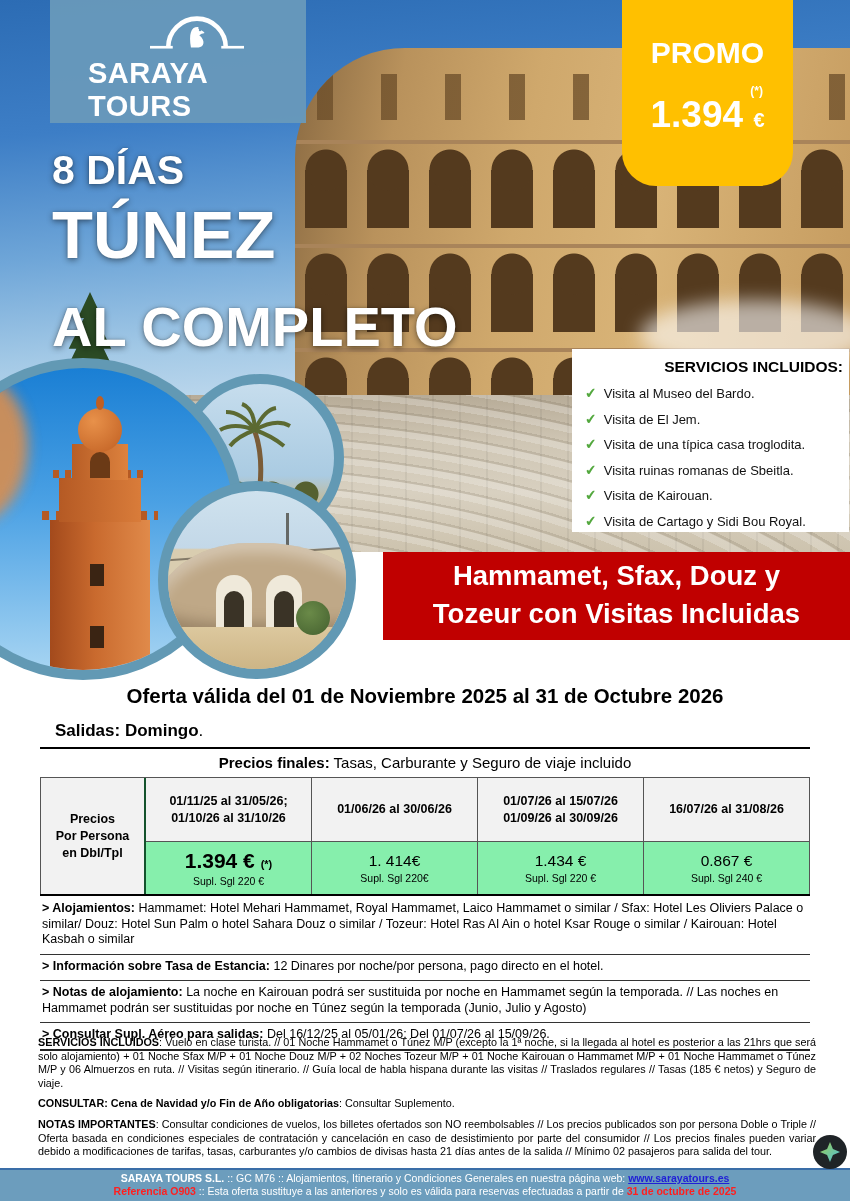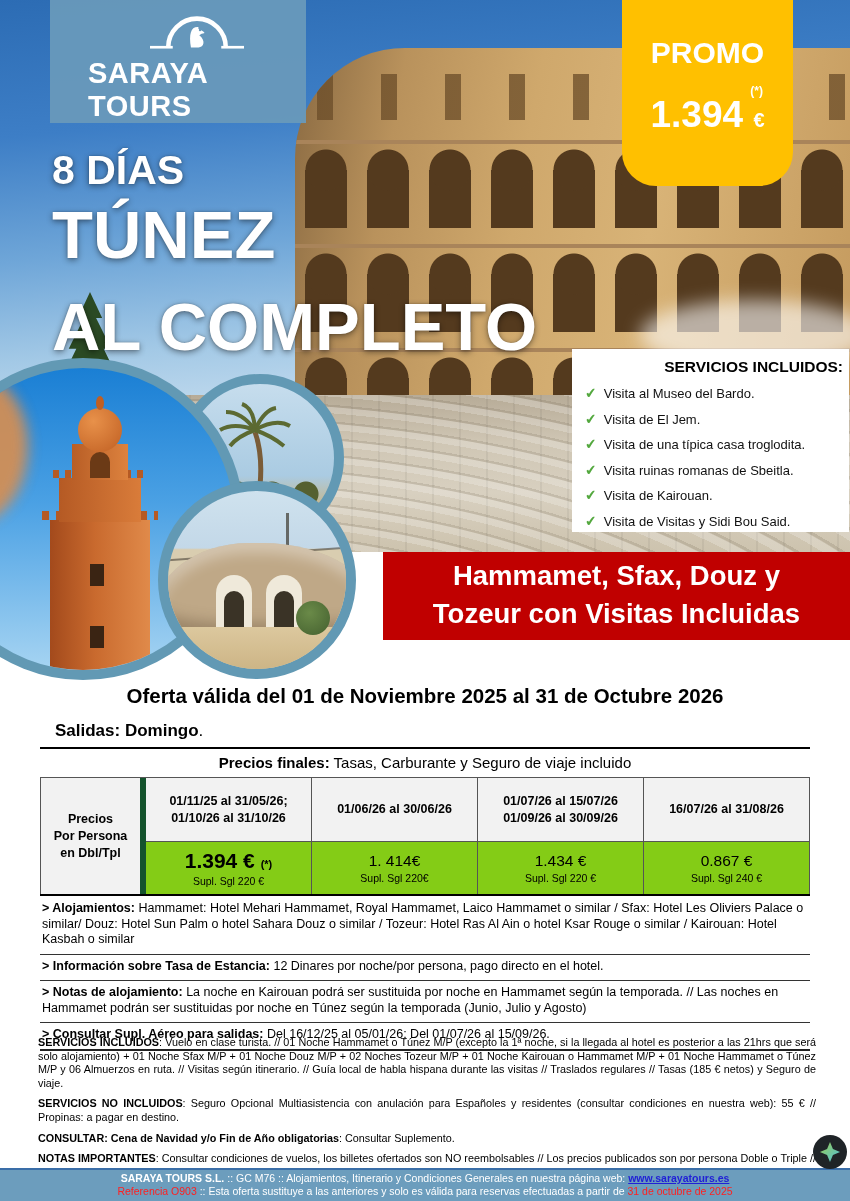--- a/index.html
+++ b/index.html
@@ -51,21 +51,21 @@
   .promo-label { font-size:30px; font-weight:bold; margin-top:36px; }
   .promo-ast { font-size:12px; font-weight:bold; text-align:right; margin:14px 30px 0 0; }
   .promo-price { font-size:37px; font-weight:bold; line-height:34px; }
   .promo-cur { font-size:20px; font-weight:bold; }
 
   
   .hero-title { position:absolute; left:52px; top:146px; z-index:4; color:#fff;
           text-shadow:0 2px 6px rgba(0,0,0,.45), 0 0 2px rgba(0,0,0,.25); }
   .ht1 { font-size:41px; font-weight:bold; line-height:48px; }
   .ht2 { font-size:67px; font-weight:bold; line-height:70px; margin-top:6px; }
-  .ht3 { font-size:67px; font-weight:bold; line-height:70px; margin-top:22px; }
+  .ht3 { font-size:56px; font-weight:bold; line-height:70px; margin-top:22px; }
 
   
   .servicios { position:absolute; left:572px; top:349px; width:277px; height:183px; background:#fff;
           padding:9px 6px 0 13px; z-index:6; }
   .serv-title { font-size:15.5px; font-weight:bold; color:#000; margin-bottom:5px;text-align:right; }
   .serv-item { display:flex; align-items:baseline; font-size:13px; color:#111; line-height:25.5px; }
   .check { color:#53a83e; font-size:14px; margin-right:7px; transform:rotate(-6deg); font-weight:bold; }
 
   
   .banner { position:absolute; left:383px; top:552px; width:467px; height:88px; background:#C00000;
@@ -118,28 +118,28 @@
   
   .validity { position:absolute; left:0; top:684px; width:850px; text-align:center;
           font-size:20.5px; font-weight:bold; color:#000; }
   .salidas { position:absolute; left:55px; top:721px; font-size:17px; color:#000; }
   .salidas .b { font-weight:bold; }
   .tablewrap { position:absolute; left:40px; top:747px; width:770px; }
   .tbl-caption { border-top:2.5px solid #000; border-bottom:1px solid #555; text-align:center;
           font-size:15px; padding:5px 0 6px; color:#000; }
   .tbl-caption .b { font-weight:bold; }
   .grid { display:flex; border-bottom:2.5px solid #000; }
-  .col-label { width:106px; background:#F2F2F2; border-left:1px solid #555; border-right:6px solid #14532d;
+  .col-label { width:106px; background:#F2F2F2; border-left:1px solid #555; border-right:2px solid #14532d;
           display:flex; align-items:center; justify-content:center; text-align:center;
           font-size:12.5px; font-weight:bold; white-space:pre-line; line-height:17px; }
   .pcol { width:166px; border-right:1px solid #555; display:flex; flex-direction:column; }
   .period { height:64px; background:#F2F2F2; border-bottom:1px solid #555; display:flex; align-items:center;
           justify-content:center; text-align:center; font-size:12.5px; font-weight:bold;
           white-space:pre-line; line-height:17px; }
-  .pricecell { height:52px; background:#84cc16; display:flex; flex-direction:column; align-items:center; justify-content:center; }
+  .pricecell { height:52px; background:#86efac; display:flex; flex-direction:column; align-items:center; justify-content:center; }
   .price { font-size:15.5px; color:#000; }
   .pcol.featured .price { font-size:21px; font-weight:bold; }
   .pnote { font-size:11px; font-weight:bold; }
   .supl { font-size:10.5px; color:#000; margin-top:2px; }
 
   
   .notes { position:absolute; left:40px; top:897px; width:770px; }
   .note { border-bottom:1px solid #333; padding:4px 2px 6px; font-size:12.5px; line-height:15.5px; color:#000; }
   .note:last-child { border-bottom:2.5px solid #222; }
   .note .b { font-weight:bold; }
@@ -148,21 +148,21 @@
   .fineprint { position:absolute; left:38px; top:1036px; width:778px; }
   .fp { font-size:10.8px; line-height:13.6px; color:#000; text-align:justify; margin-bottom:7px; }
   .fp .b { font-weight:bold; }
 
   
   .footer { position:absolute; left:0; top:1168px; width:850px; height:37px; background:#6C9DBD;
           border-top:2px solid #3a6ea8; border-bottom:2.5px solid #3a6ea8; text-align:center;
           color:#fff; font-size:10.5px; line-height:13px; padding-top:2px; }
   .footer .b { font-weight:bold; }
   .footer a { color:#2121d6; font-weight:bold; }
-  .footer .red { color:#ff1f1f; font-weight:normal; }
+  .footer .red { color:#ff1f1f; font-weight:bold; }
 
   
   .app-icon { position:absolute; left:813px; top:1135px; width:34px; height:34px; border-radius:50%;
           background:#1f2427; display:flex; align-items:center; justify-content:center; z-index:9; }
 </style>
 </head>
 <body>
 
 <div class="page">
 
@@ -222,21 +222,21 @@
     <div class="serv-item">
         <span class="check">✔</span>
         <span>Visita ruinas romanas de Sbeitla.</span>
       </div>
     <div class="serv-item">
         <span class="check">✔</span>
         <span>Visita de Kairouan.</span>
       </div>
     <div class="serv-item">
         <span class="check">✔</span>
-        <span>Visita de Visitas y Sidi Bou Said.</span>
+        <span>Visita de Cartago y Sidi Bou Royal.</span>
       </div>
   </div>
 
   <div class="banner">Hammamet, Sfax, Douz y
 Tozeur con Visitas Incluidas</div>
 
   <div class="circle c-palms">
     <svg width="96" height="86" viewBox="0 0 96 86" style="position:absolute;left:28px;top:18px">
       <path d="M46 84 C 48 62 46 44 41 30" stroke="#7a5c38" stroke-width="5" fill="none"></path>
       <g stroke="#5c6a32" stroke-width="4" fill="none">
@@ -322,21 +322,20 @@
 
   <div class="notes">
     <div class="note"><span class="b">&gt; Alojamientos:</span><span> Hammamet: Hotel Mehari Hammamet, Royal Hammamet, Laico Hammamet o similar / Sfax: Hotel Les Oliviers Palace o similar/ Douz: Hotel Sun Palm o hotel Sahara Douz o similar / Tozeur: Hotel Ras Al Ain o hotel Ksar Rouge o similar / Kairouan: Hotel Kasbah o similar</span></div>
     <div class="note"><span class="b">&gt; Información sobre Tasa de Estancia:</span><span>  12 Dinares por noche/por persona, pago directo en el hotel.</span></div>
     <div class="note"><span class="b">&gt; Notas de alojamiento:</span><span> La noche en Kairouan podrá ser sustituida por noche en Hammamet según la temporada. // Las noches en Hammamet podrán ser sustituidas por noche en Túnez según la temporada (Junio, Julio y Agosto)</span></div>
     <div class="note"><span class="b">&gt; Consultar Supl. Aéreo para salidas:</span><span> Del 16/12/25 al 05/01/26; Del 01/07/26 al 15/09/26.</span></div>
   </div>
 
   <div class="fineprint">
     <div class="fp"><span class="b">SERVICIOS INCLUIDOS</span><span>: Vuelo en clase turista. // 01 Noche Hammamet o Túnez M/P (excepto la 1ª noche, si la llegada al hotel es posterior a las 21hrs que será solo alojamiento) + 01 Noche Sfax M/P + 01 Noche Douz M/P + 02 Noches Tozeur M/P + 01 Noche Kairouan o Hammamet M/P + 01 Noche Hammamet o Túnez M/P y 06 Almuerzos en ruta. // Visitas según itinerario. // Guía local de habla hispana durante las visitas // Traslados regulares // Tasas (185 € netos) y Seguro de viaje.</span></div>
-    <div class="fp"><span class="b">SERVICIOS NO INCLUIDOS</span><span>: Seguro Opcional Multiasistencia con anulación para Españoles y residentes (consultar condiciones en nuestra web): 55 € // Propinas: a pagar en destino.</span></div>
     <div class="fp"><span class="b">CONSULTAR: Cena de Navidad y/o Fin de Año obligatorias</span><span>: Consultar Suplemento.</span></div>
     <div class="fp"><span class="b">NOTAS IMPORTANTES</span><span>: Consultar condiciones de vuelos, los billetes ofertados son NO reembolsables // Los precios publicados son por persona Doble o Triple // Oferta basada en condiciones especiales de contratación y cancelación en caso de desistimiento por parte del consumidor // Los precios finales pueden variar debido a modificaciones de tarifas, tasas, carburantes y/o cambios de divisas hasta 21 días antes de la salida // Mínimo 02 pasajeros para salida del tour.</span></div>
   </div>
 
   <div class="footer">
     <div><span class="b">SARAYA TOURS S.L.</span><span> :: GC M76 ::  Alojamientos, Itinerario y Condiciones Generales en nuestra página web:  </span><a href="#">www.sarayatours.es</a></div>
     <div><span class="red">Referencia O903</span><span> :: Esta oferta sustituye a las anteriores y solo es válida para reservas efectuadas a partir de </span><span class="red">31 de octubre de 2025</span></div>
   </div>
 
   <div class="app-icon">

